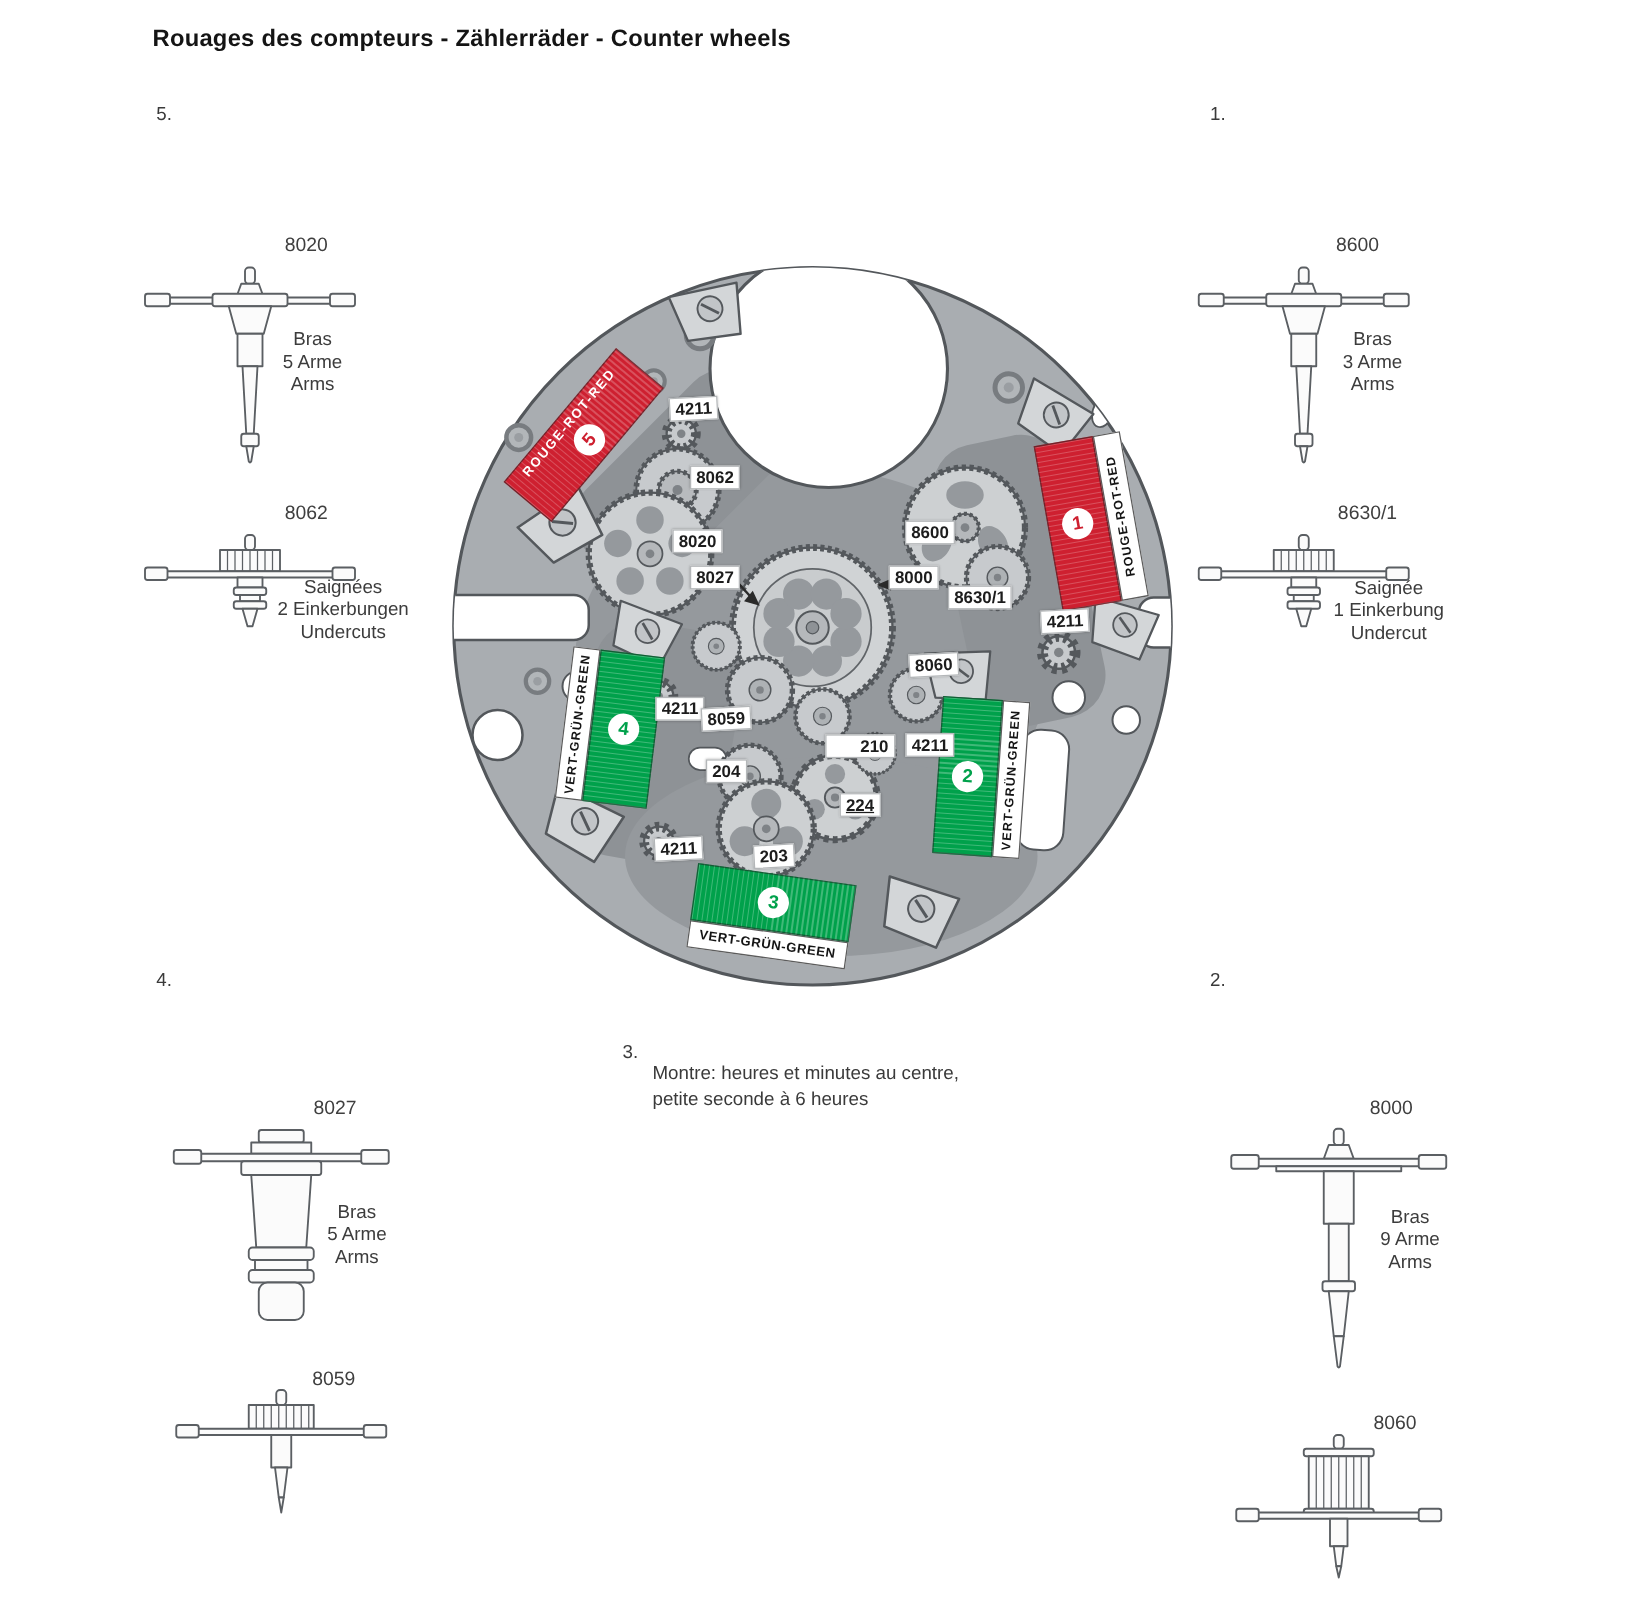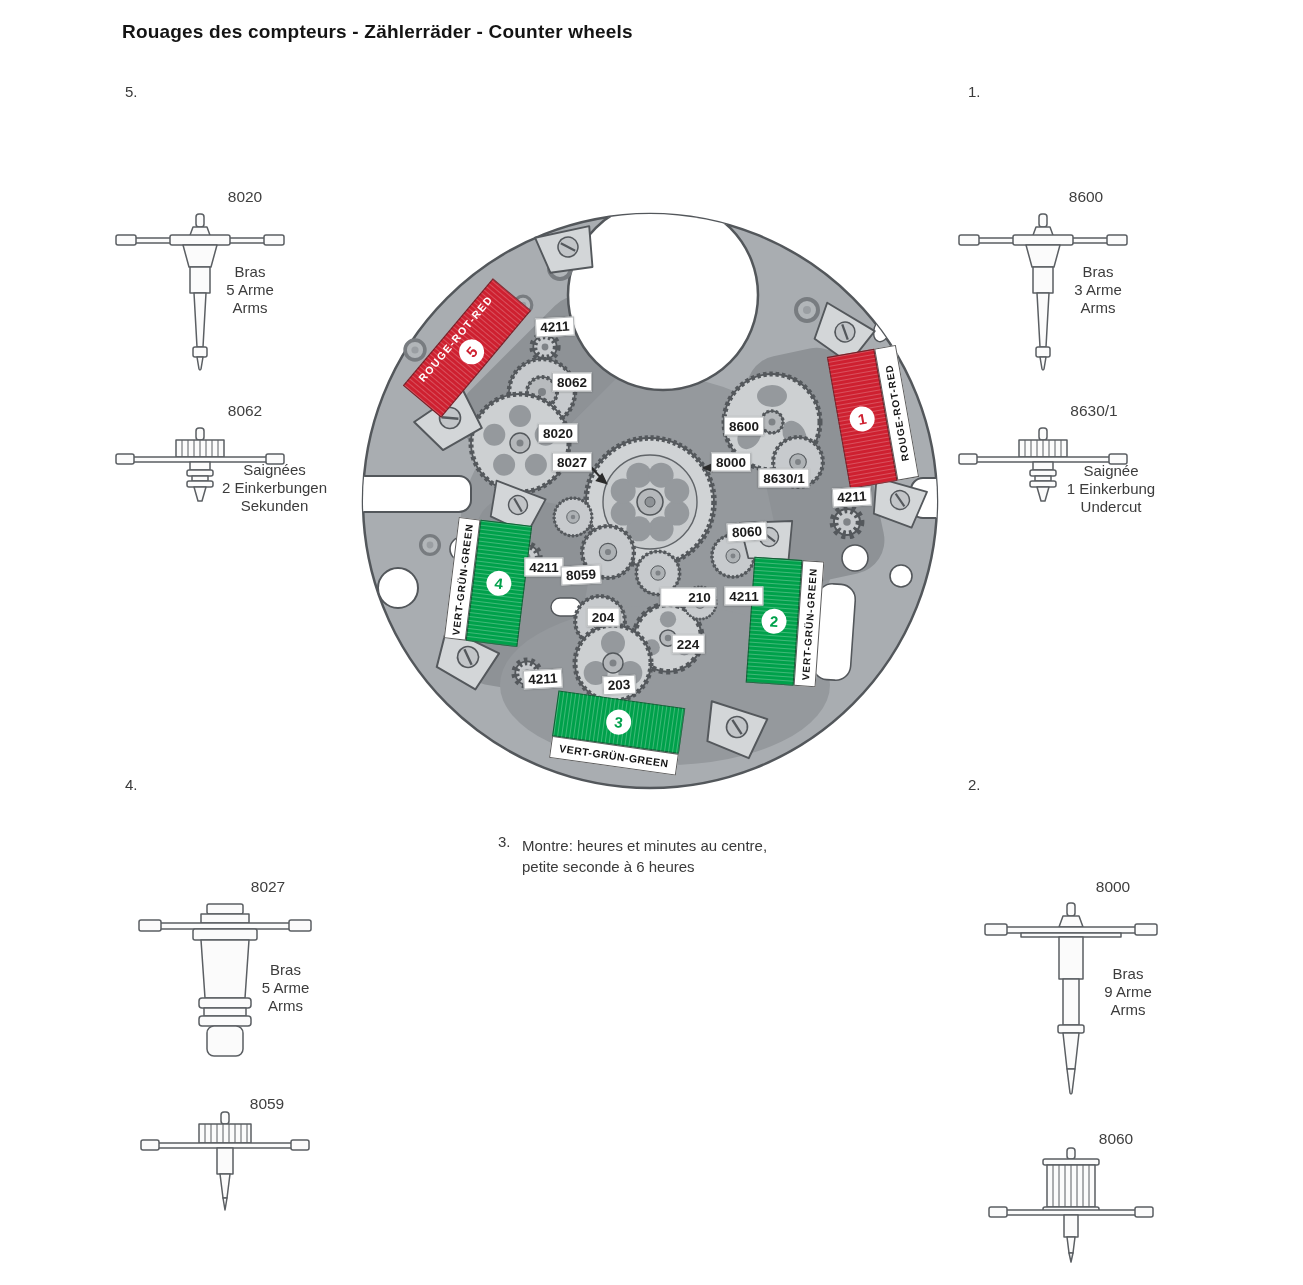--- a/index.html
+++ b/index.html
@@ -6,21 +6,21 @@
   body{width:1303px;height:1285px;position:relative;overflow:hidden;
        font-family:"Liberation Sans","DejaVu Sans",sans-serif;color:#3c3c3c;}
   .abs{position:absolute;}
   .title{left:122px;top:21px;font-size:19px;font-weight:bold;color:#141414;letter-spacing:.2px;}
   
   .note{display:flex;gap:6px;font-size:15px;line-height:20px;color:#3a3a3a;}
   .note .nnum{width:20px;flex:0 0 auto;}
   .note3{display:flex;gap:6px;font-size:15px;line-height:21px;color:#3a3a3a;}
   .note3 .nnum{width:18px;flex:0 0 auto;}
   .note3 .para{margin-top:4px;}
-  .note3 .para:first-child{margin-top:4px;}
+  .note3 .para:first-child{margin-top:17px;}
   
   svg.part{position:absolute;z-index:4;}
   .pnum{position:absolute;transform:translateX(-50%);font-size:15.5px;color:#3f3f3f;z-index:5;white-space:nowrap;}
   .caption{position:absolute;font-size:15px;line-height:18px;color:#3c3c3c;text-align:center;z-index:6;}
   
   svg.plate{position:absolute;left:355px;top:200px;z-index:1;}
   
   .plabel{position:absolute;background:#fff;border:1px solid #b4b7b9;box-shadow:0 0 2px rgba(0,0,0,.3);
           padding:0 4px;font-size:13.5px;font-weight:bold;color:#1c1c1c;z-index:30;white-space:nowrap;line-height:17px;}
   
@@ -167,21 +167,21 @@
   <div>Arms</div>
 </div>
 
 <div class="pnum" style="left:245px;top:402px;">8062</div>
 <svg class="part" style="left:110px;top:420px;" width="180" height="100">
     <use href="#partB"></use>
   </svg>
 <div class="caption" style="left:212px;top:461px;width:125px;">
   <div>Saignées</div>
   <div>2 Einkerbungen</div>
-  <div>Sekunden</div>
+  <div>Undercuts</div>
 </div>
 
 <div class="pnum" style="left:1086px;top:188px;">8600</div>
 <svg class="part" style="left:953px;top:208px;" width="180" height="168">
     <use href="#partA"></use>
   </svg>
 <div class="caption" style="left:1053px;top:263px;width:90px;">
   <div>Bras</div>
   <div>3 Arme</div>
   <div>Arms</div>
@@ -421,16 +421,16 @@
 <div class="plabel" style="left:572px;top:462px;transform:translate(-50%,-50%);">8027</div>
 <div class="plabel" style="left:744px;top:426px;transform:translate(-50%,-50%);">8600</div>
 <div class="plabel" style="left:731px;top:462px;transform:translate(-50%,-50%);">8000</div>
 <div class="plabel" style="left:784px;top:478px;transform:translate(-50%,-50%);">8630/1</div>
 <div class="plabel" style="left:852px;top:497px;transform:translate(-50%,-50%) rotate(-3deg);">4211</div>
 <div class="plabel" style="left:747px;top:532px;transform:translate(-50%,-50%) rotate(-3deg);">8060</div>
 <div class="plabel" style="left:544px;top:567px;transform:translate(-50%,-50%);">4211</div>
 <div class="plabel" style="left:581px;top:575px;transform:translate(-50%,-50%) rotate(-3deg);">8059</div>
 <div class="plabel" style="left:688px;top:597px;transform:translate(-50%,-50%);padding-left:27px;">210</div>
 <div class="plabel" style="left:744px;top:596px;transform:translate(-50%,-50%);">4211</div>
-<div class="plabel" style="left:581px;top:617px;transform:translate(-50%,-50%);margin-left:22px;">204</div>
-<div class="plabel" style="left:688px;top:644px;transform:translate(-50%,-50%);">224</div>
+<div class="plabel" style="left:581px;top:617px;transform:translate(-50%,-50%);">204</div>
+<div class="plabel" style="left:688px;top:644px;transform:translate(-50%,-50%);text-decoration:underline;">224</div>
 <div class="plabel" style="left:543px;top:679px;transform:translate(-50%,-50%) rotate(-3deg);">4211</div>
 <div class="plabel" style="left:619px;top:685px;transform:translate(-50%,-50%) rotate(-3deg);">203</div>
 
 </body></html>

